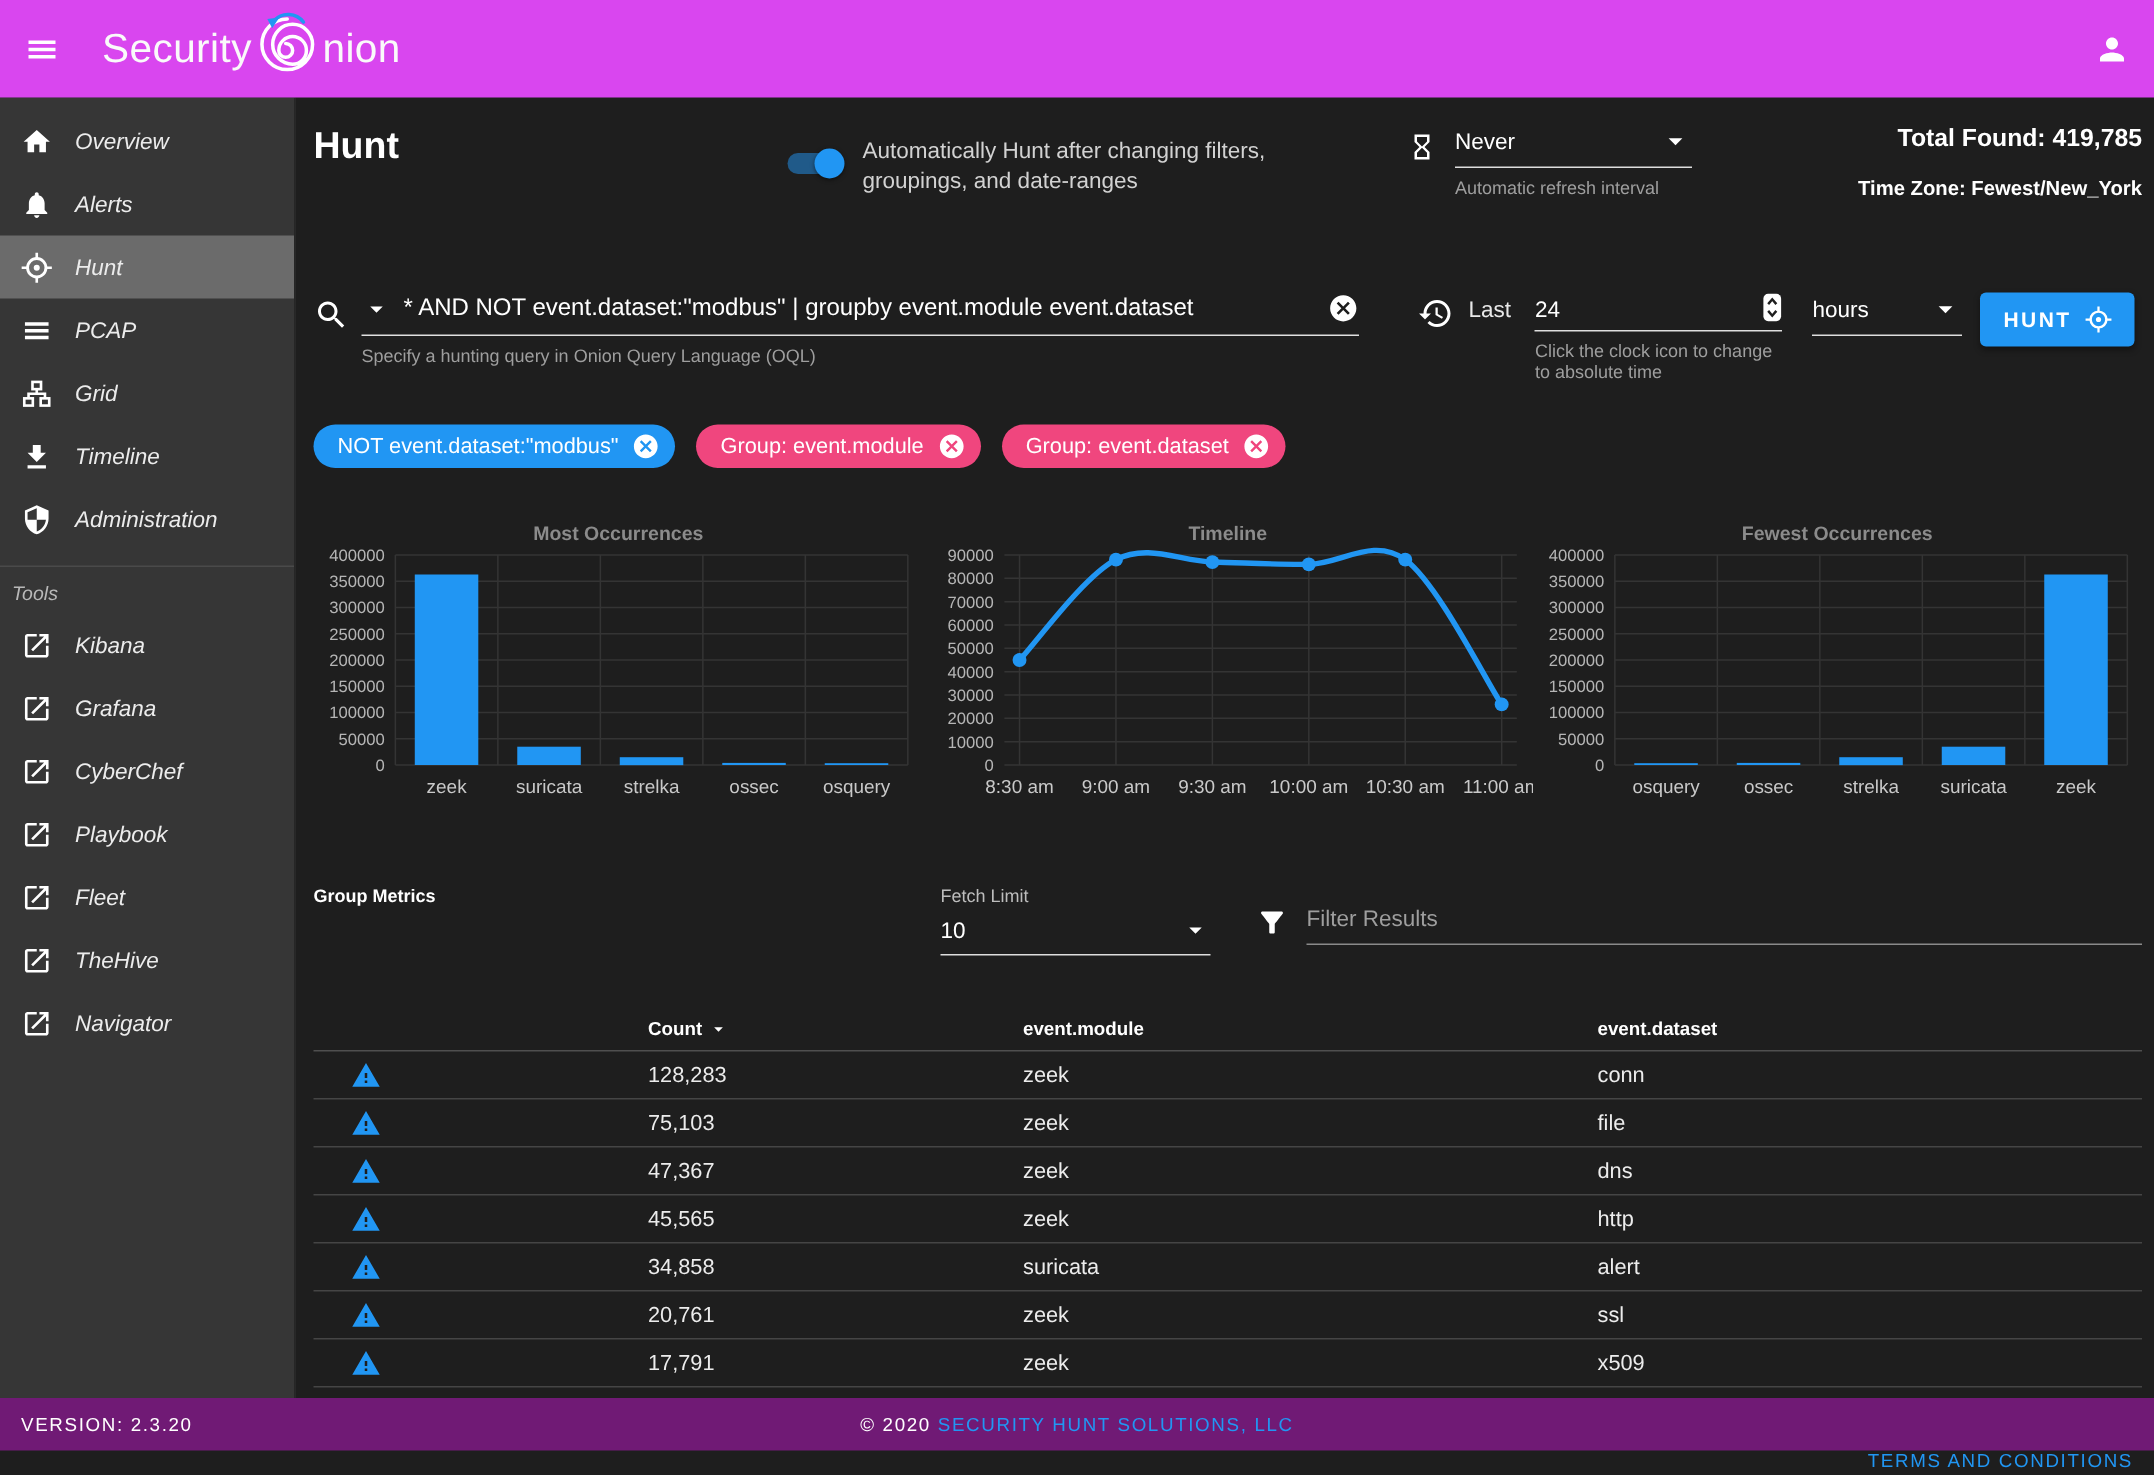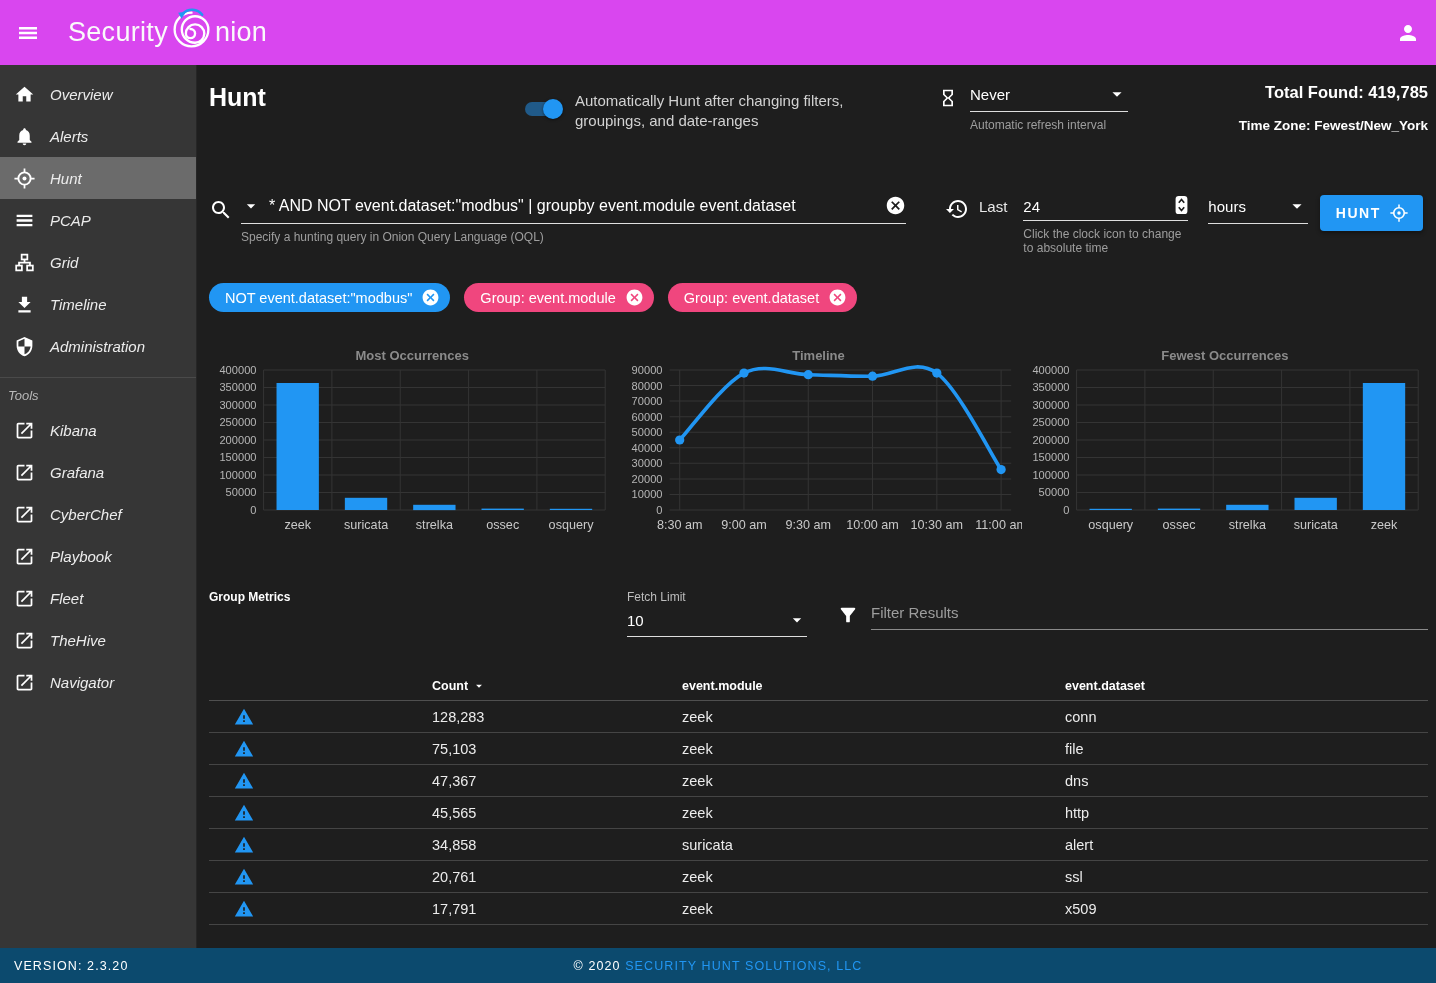--- a/index.html
+++ b/index.html
@@ -104,21 +104,21 @@
   .trow { display:flex; align-items:center; height:32px; border-bottom:1px solid #454545;
     font-size:14.5px; color:#ececec; }
   .c1 { flex:0 0 70px; display:flex; justify-content:center; }
   .c2 { flex:0 0 250px; padding-left:153px; }
   .c3 { flex:0 0 385px; padding-left:153px; }
   .c4 { flex:1; padding-left:151px; }
   .sort-wrap { display:inline-flex; align-items:center; gap:4px; cursor:pointer; }
   .warn { color:#2196f3; cursor:pointer; }
 
   
-  .footer { position:absolute; bottom:0; left:0; right:0; height:35px; background:#0c4a6e;
+  .footer { position:absolute; bottom:16px; left:0; right:0; height:35px; background:#701a75;
     display:flex; align-items:center; padding:0 14px; font-size:12.5px; letter-spacing:1.1px; z-index:6;justify-content:center; }
   .foot-center { position:absolute; left:50%; transform:translateX(-50%); white-space:nowrap; }
   .foot-link { color:#2196f3; text-decoration:none; cursor:pointer; }
   .foot-right { margin-left:auto;margin-top:48px; }
 </style>
 </head>
 <body>
 
 <div class="topbar">
   <div class="menu-btn">

